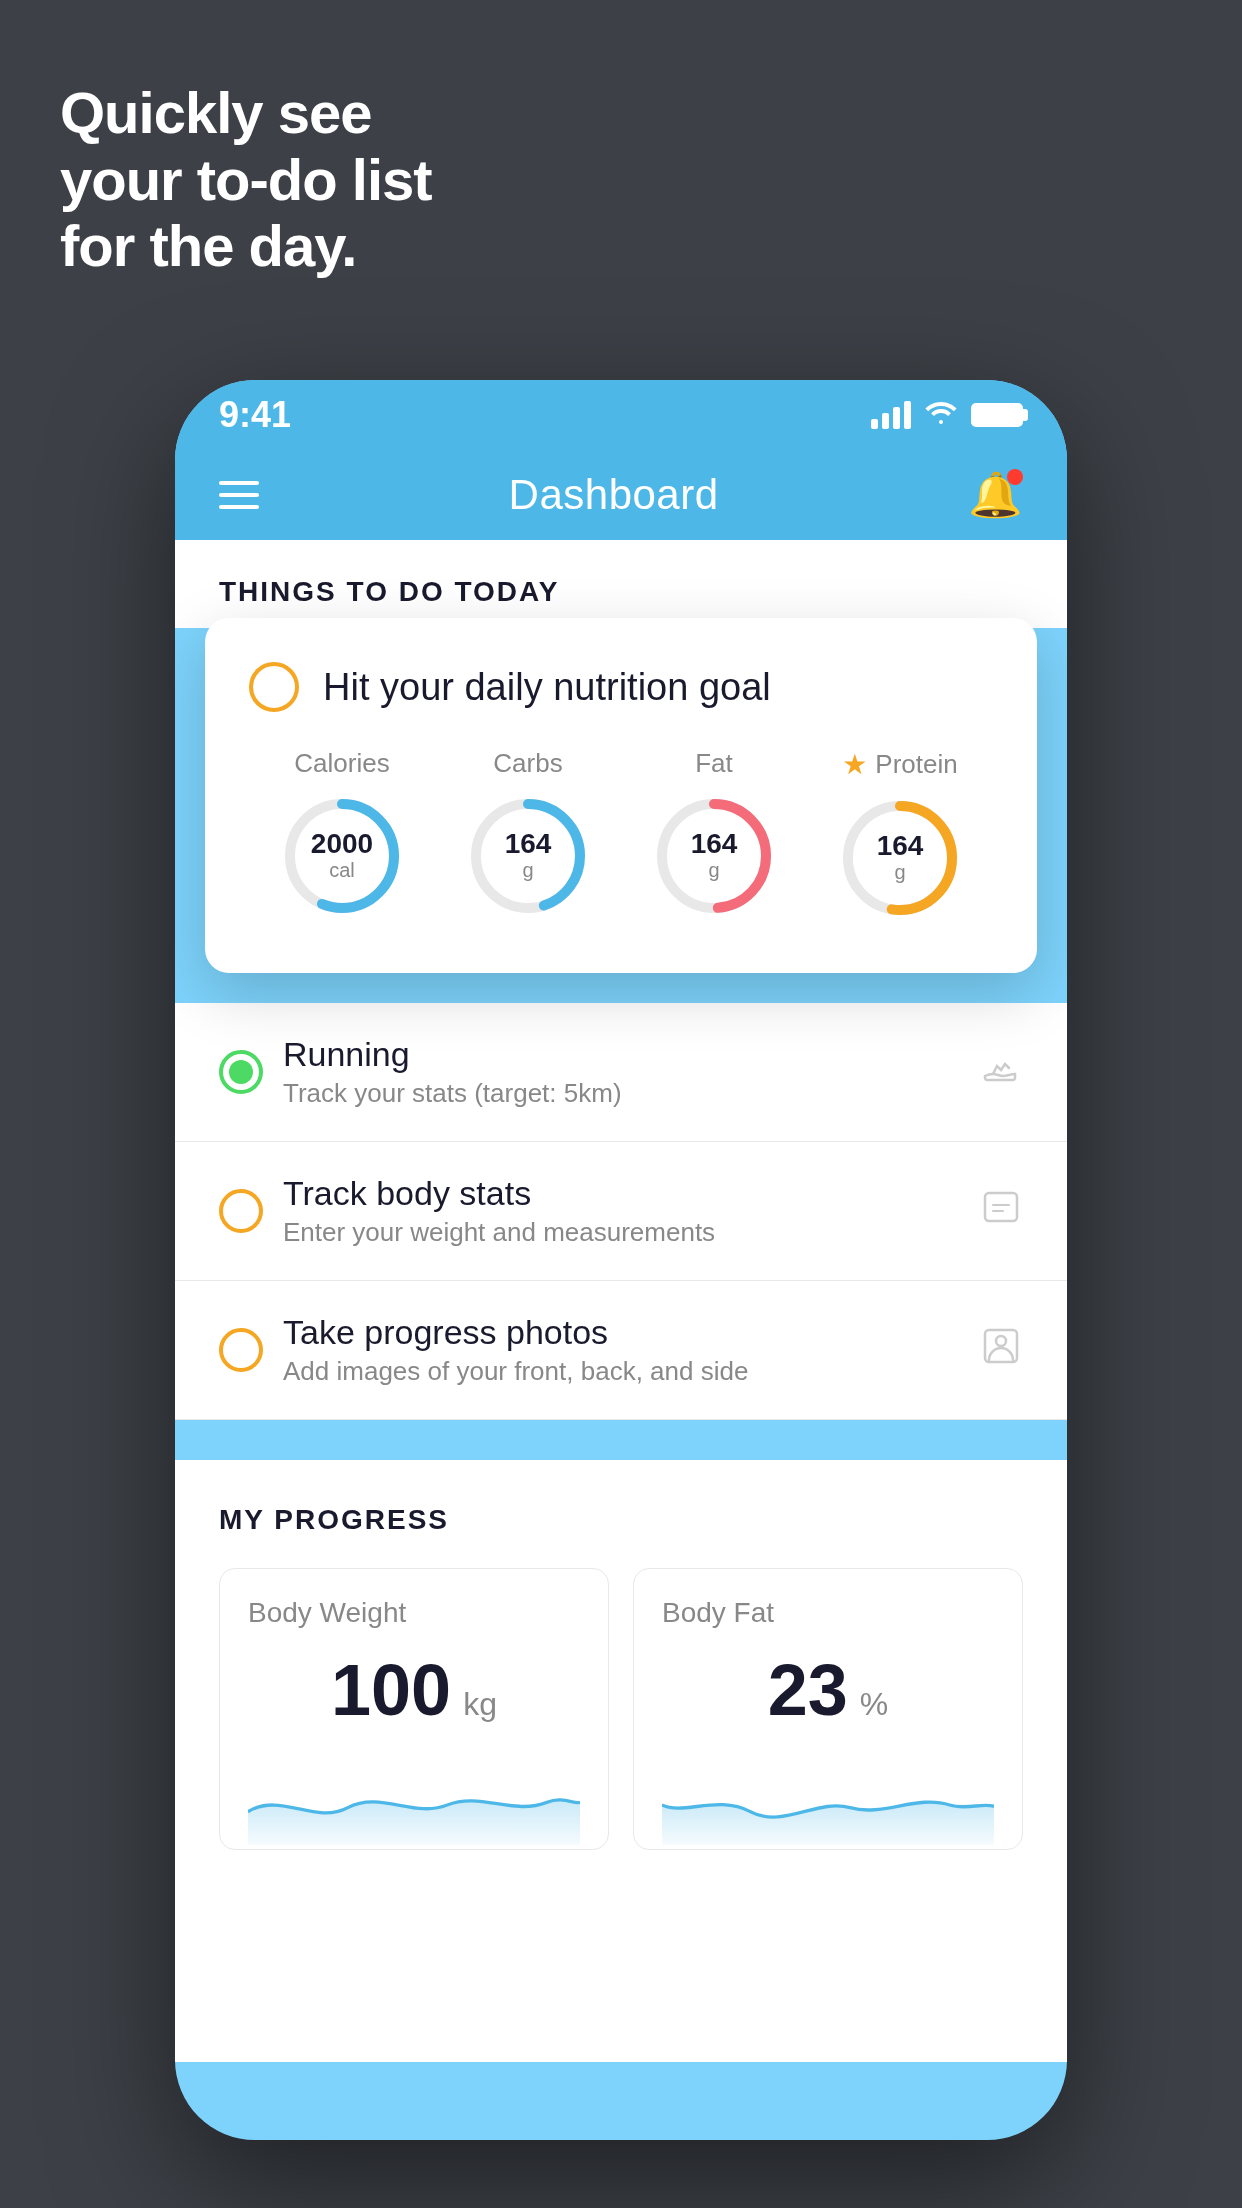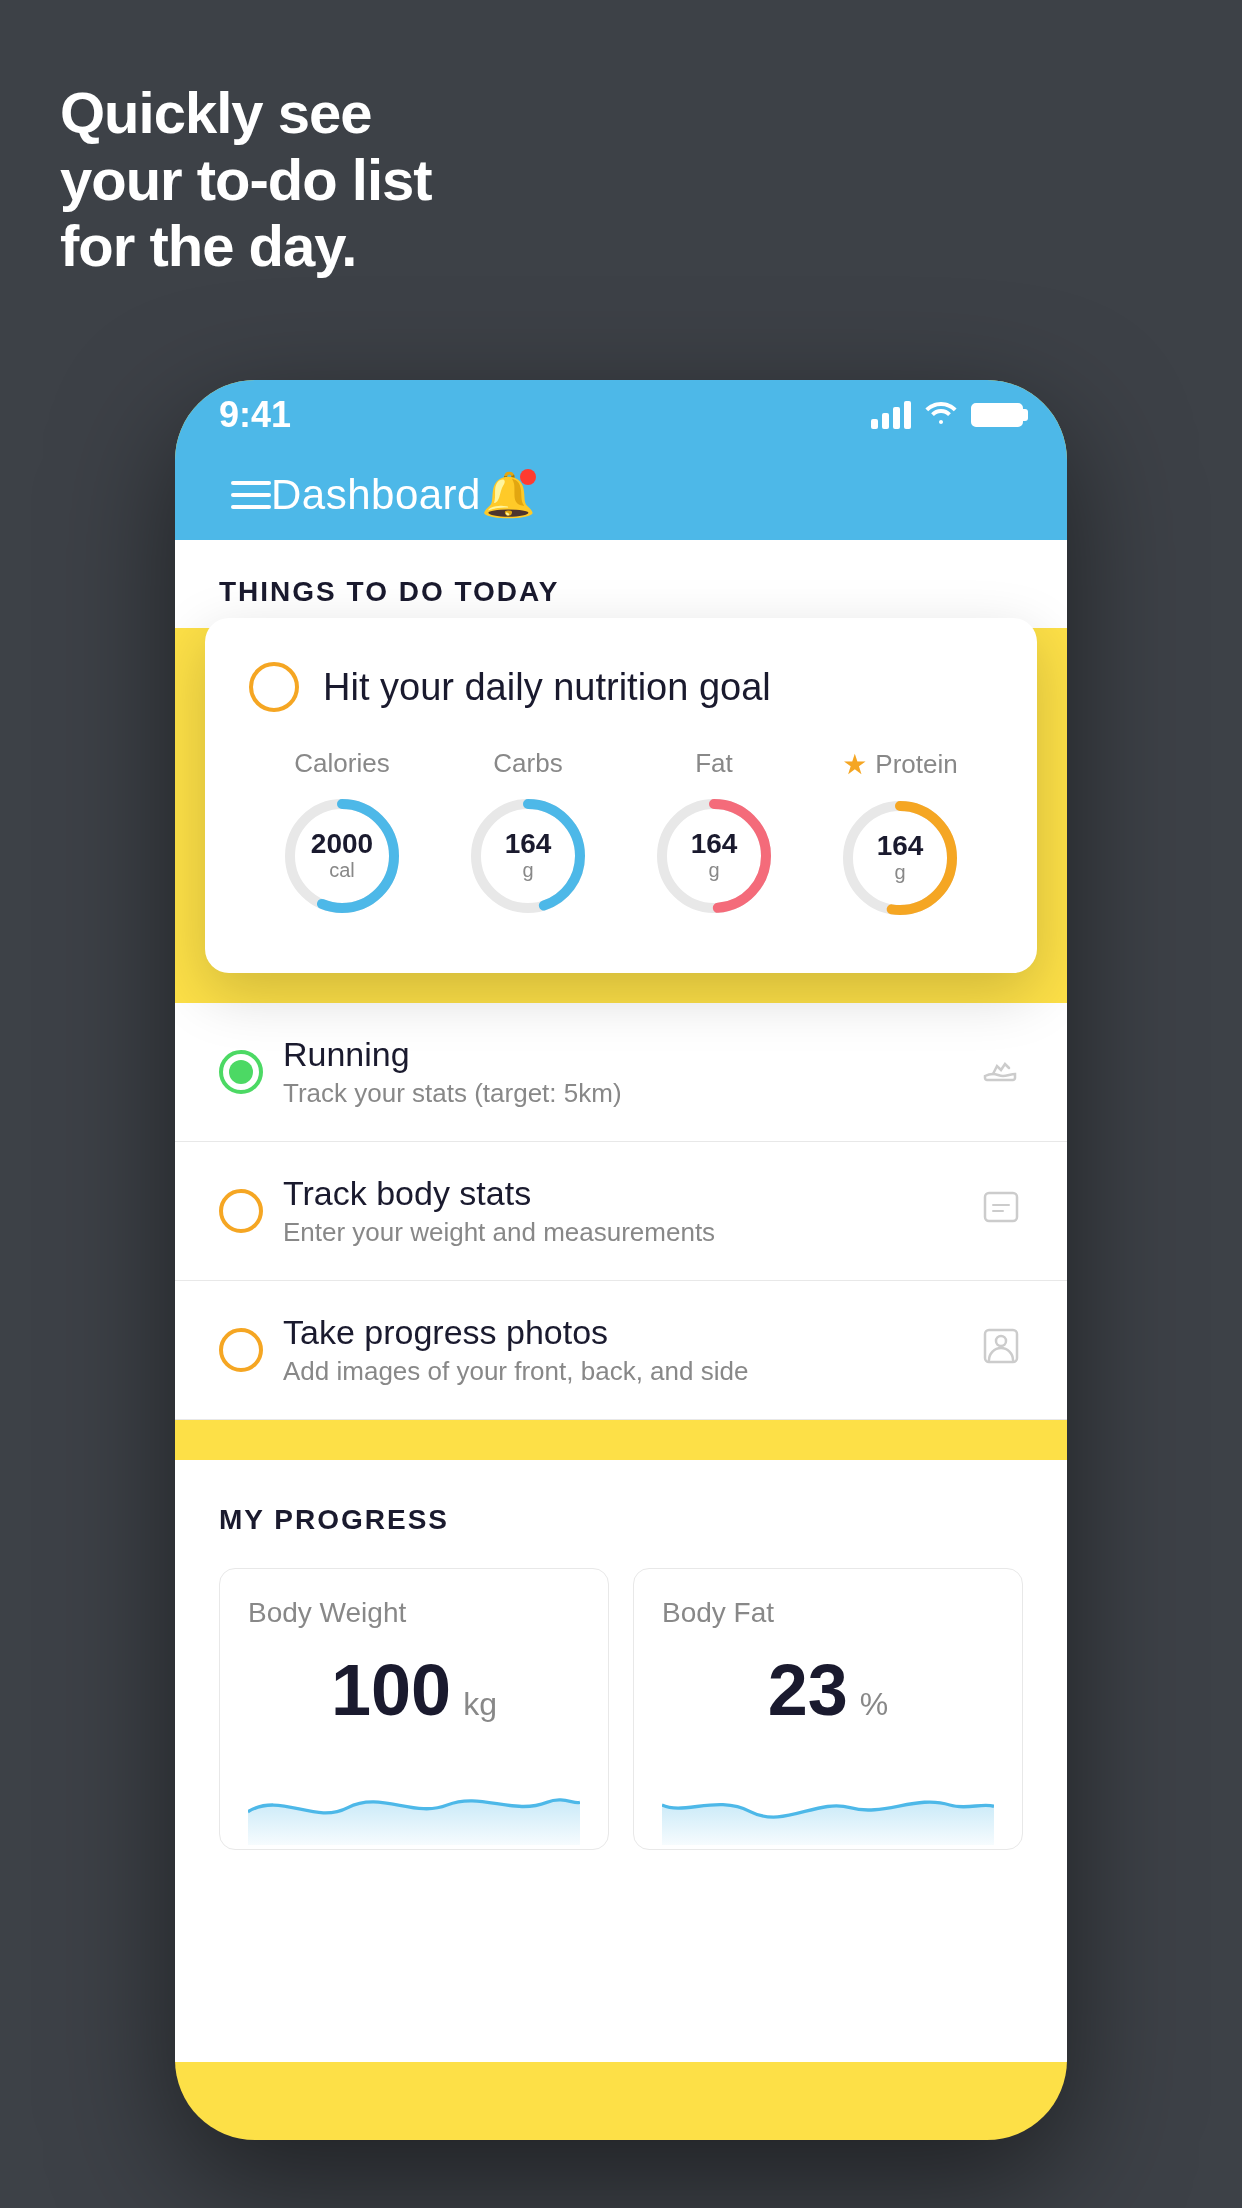--- a/index.html
+++ b/index.html
@@ -25,21 +25,21 @@
       letter-spacing: -1px;
     }
 
     
     .phone-frame {
       position: absolute;
       top: 380px;
       left: 175px;
       width: 892px;
       height: 1760px;
-      background: #fde047;
+      background: #7dd3fc;
       border-radius: 80px;
       overflow: hidden;
       box-shadow: 0 40px 120px rgba(0,0,0,0.5);
     }
 
     
     .status-bar {
       background: #4db8e8;
       height: 70px;
       display: flex;
@@ -98,21 +98,22 @@
       background: white;
       border-radius: 0 3px 3px 0;
     }
 
     
     .nav-bar {
       background: #4db8e8;
       height: 90px;
       display: flex;
       align-items: center;
-      padding: 0 56px;
+      justify-content: space-between;
+      padding: 0 44px;
     }
 
     .hamburger-icon {
       display: flex;
       flex-direction: column;
       gap: 8px;
       cursor: pointer;
     }
 
     .hamburger-line {

